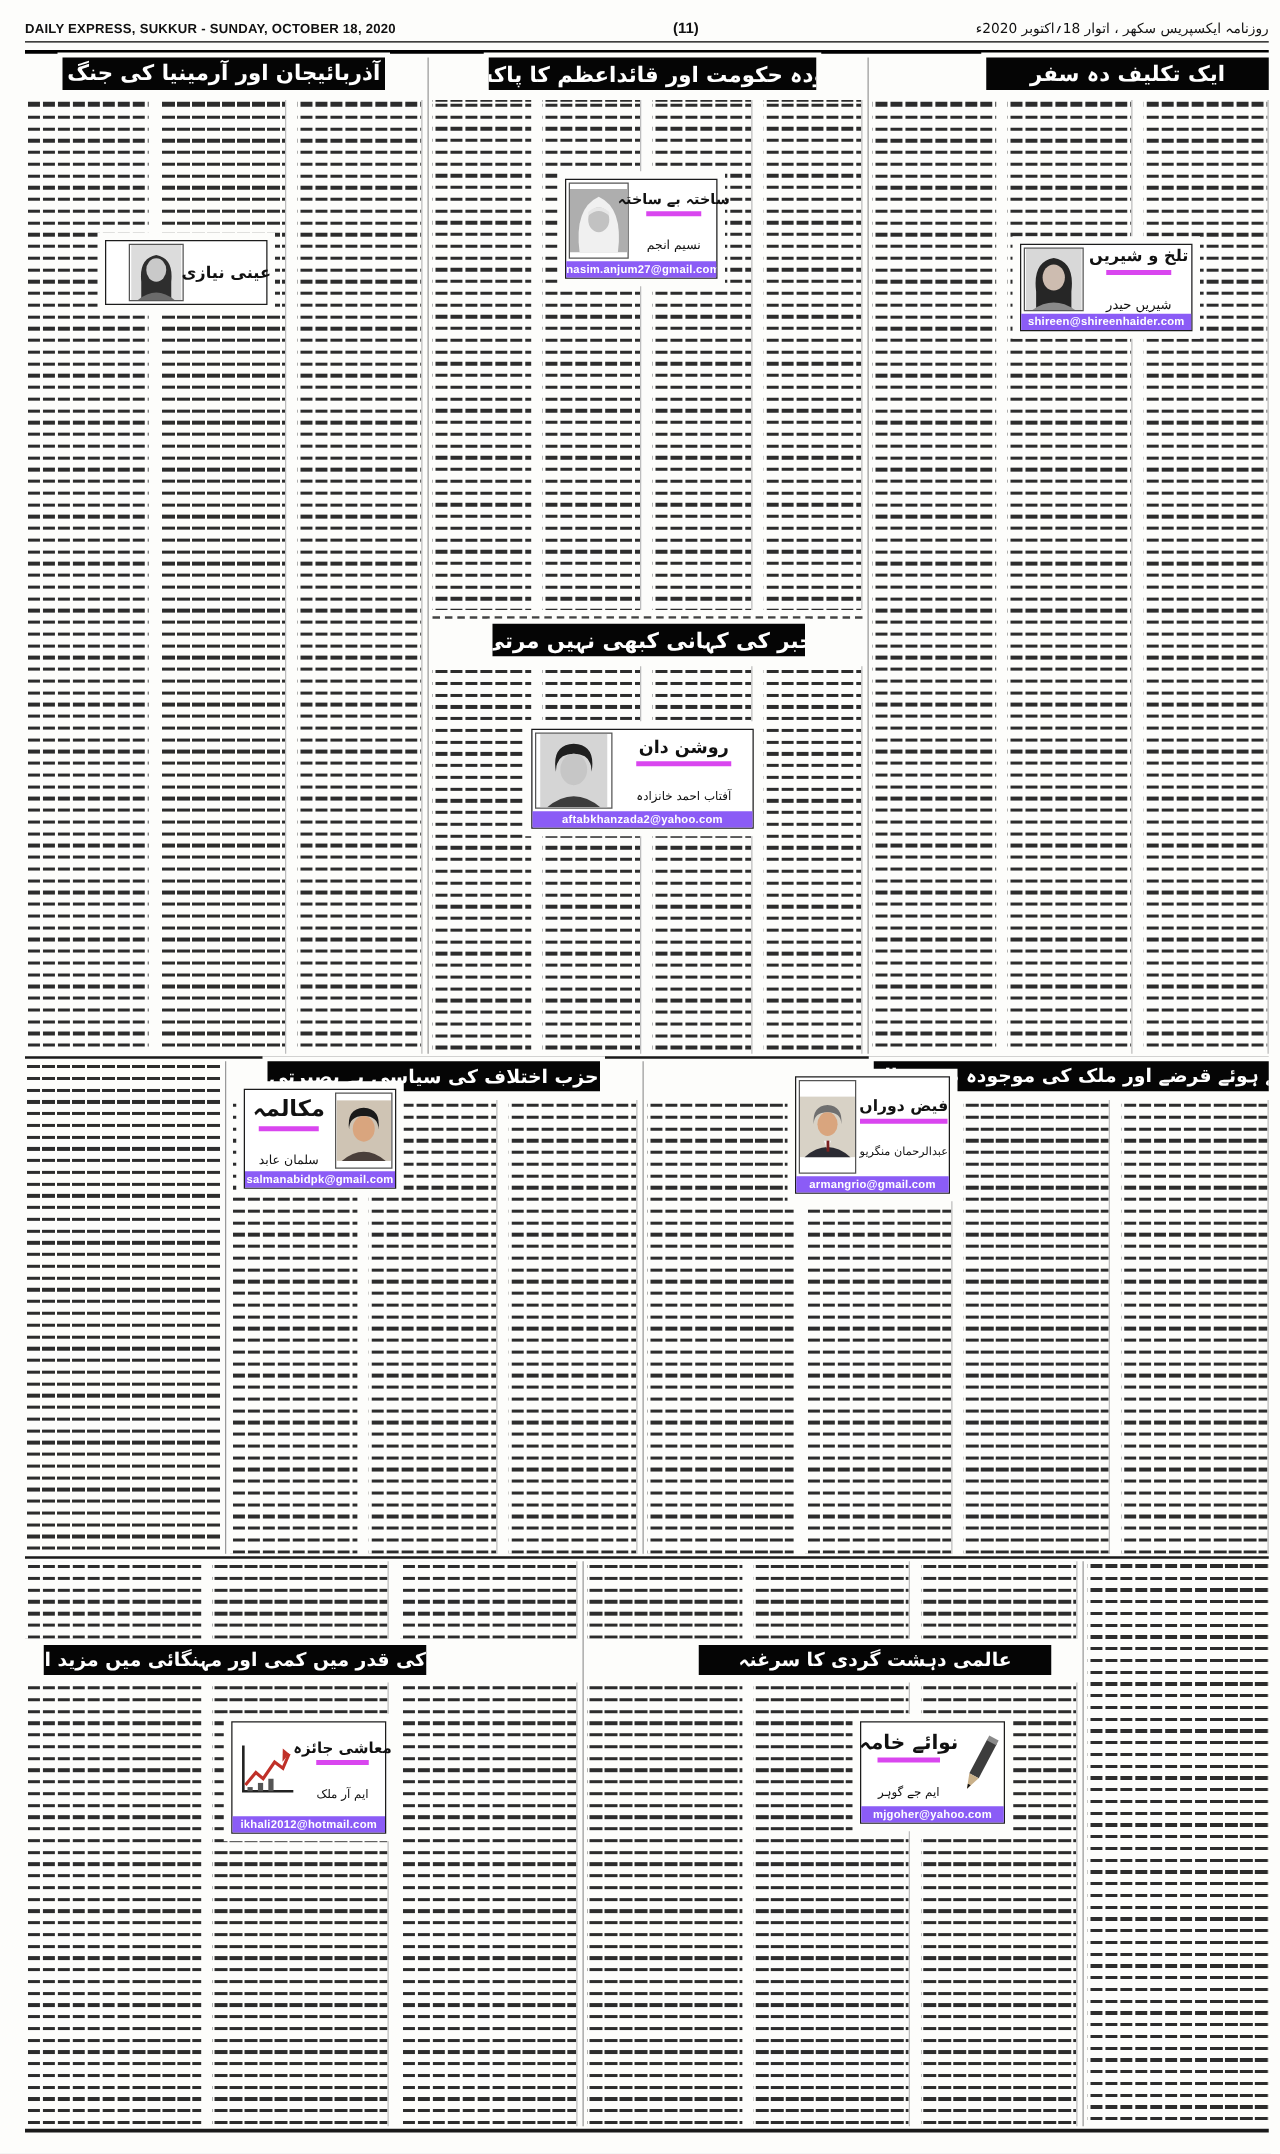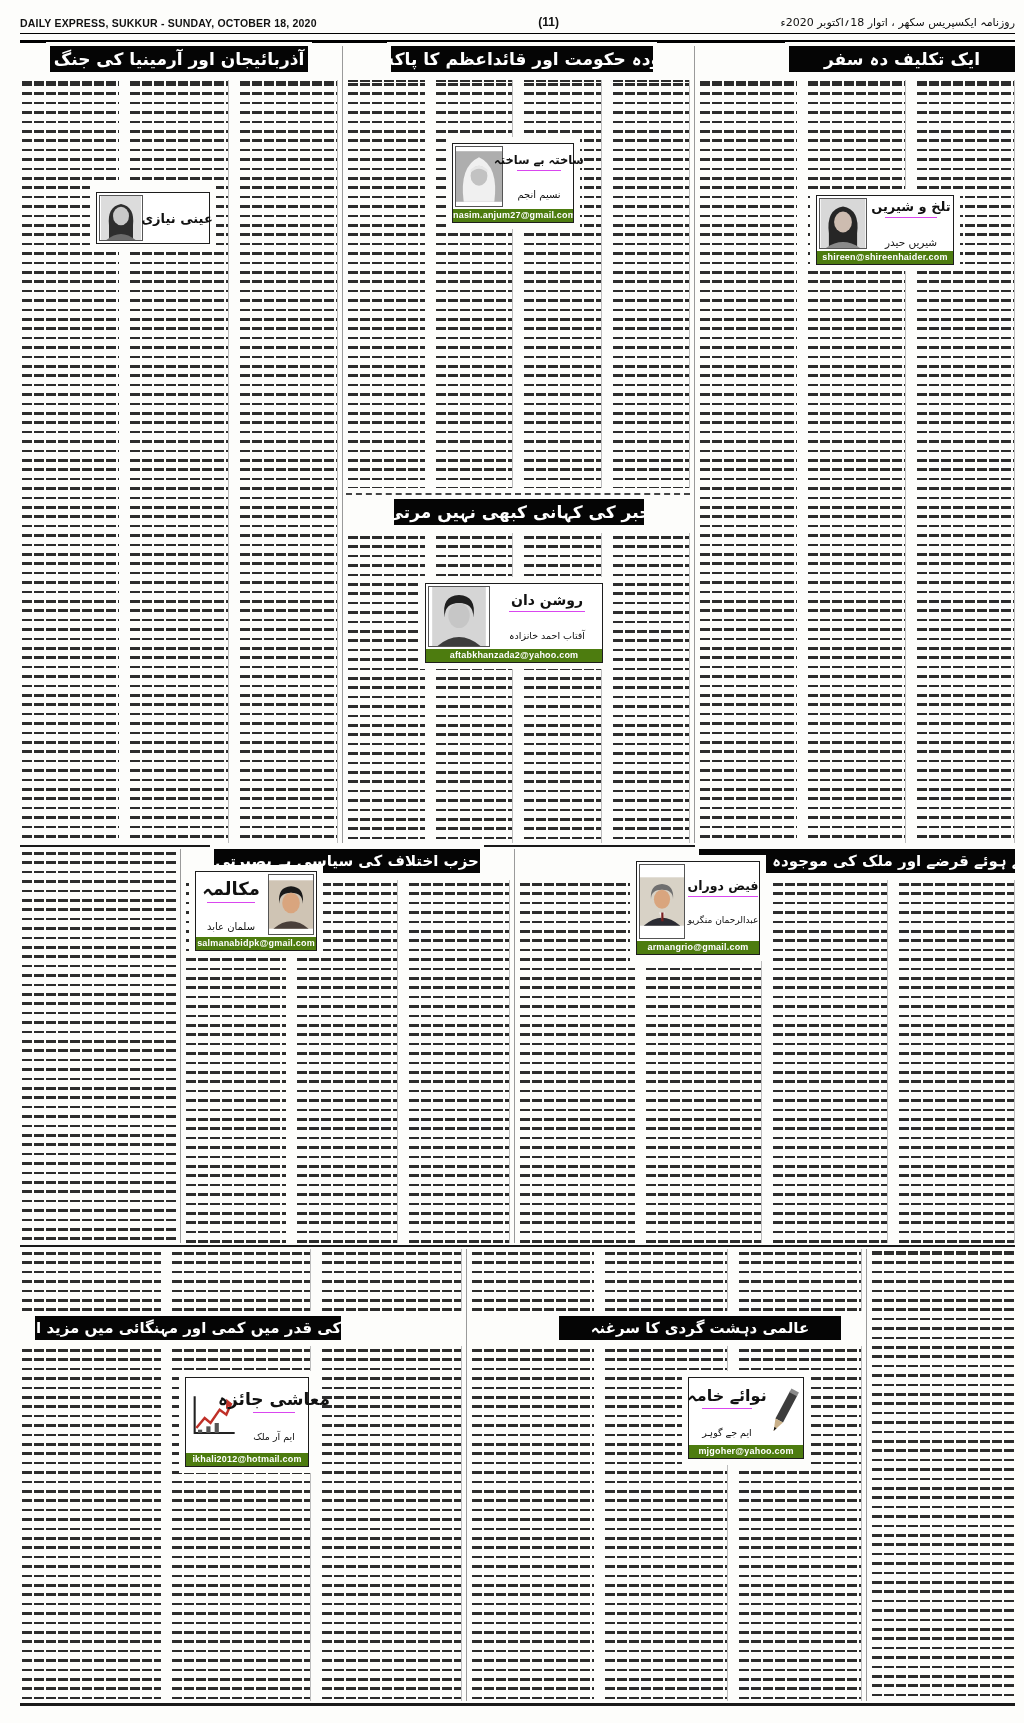--- a/index.html
+++ b/index.html
@@ -55,23 +55,23 @@
   }
   .chip-row{flex:1;display:flex;min-height:0;}
   .chip-row.reverse{flex-direction:row-reverse;}
   .photo{flex:0 0 auto;border:1px solid #555;margin:2px;overflow:hidden;}
   .photo svg{display:block;width:100%;height:100%;}
   .chip-text{
     flex:1;display:flex;flex-direction:column;align-items:center;justify-content:center;
     direction:rtl;padding:1px 2px;min-width:0;
   }
   .col-title{font-weight:bold;white-space:nowrap;}
-  .auth-name{border-top:1px solid #d946ef;margin-top:3px;padding-top:18px;white-space:nowrap;}
+  .auth-name{border-top:4px solid #d946ef;margin-top:3px;padding-top:18px;white-space:nowrap;}
   .email-bar{
-    flex:0 0 auto;background:#4d7c0f;color:#fff;direction:ltr;
+    flex:0 0 auto;background:#8b5cf6;color:#fff;direction:ltr;
     font-family:"Liberation Sans",sans-serif;font-weight:bold;
     font-size:9px;line-height:13px;text-align:center;letter-spacing:.2px;
     white-space:nowrap;overflow:hidden;
   }
 </style>
 </head>
 <body>
 
 <div class="page">
 
@@ -88,21 +88,21 @@
 
     <div class="zone" style="left:0;width:318px;">
       <div class="banner" style="left:30px;width:258px;top:0;">
         <span>آذربائیجان اور آرمینیا کی جنگ</span>
       </div>
       <div class="cols" style="top:34px;bottom:0;left:0;right:0;">
         <div class="col"></div>
         <div class="col"></div>
         <div class="col"></div>
       </div>
-      <div class="chip" style="left:76px;top:146px;width:112px;height:50px;">
+      <div class="chip" style="left:64px;top:146px;width:112px;height:50px;padding-left:16px;">
         <div class="chip-row">
           <div class="photo" style="width:42px;">
             <svg viewBox="0 0 60 66">
                 <rect width="60" height="66" fill="#dcdcdc"></rect>
                 <path d="M12 44 Q9 16 30 12 Q51 16 48 44 L48 66 L12 66 Z" fill="#2e2e2e"></path>
                 <ellipse cx="30" cy="30" rx="12" ry="14" fill="#c9c9c9"></ellipse>
                 <path d="M8 66 Q30 48 52 66 Z" fill="#6b6b6b"></path>
               </svg>
           </div>
           <div class="chip-text">
@@ -297,21 +297,21 @@
                 <rect width="60" height="54" fill="#ffffff"></rect>
                 <path d="M8 4 L8 48 L56 48" stroke="#222" stroke-width="2.5" fill="none"></path>
                 <polyline points="10,42 20,30 27,36 38,20 46,26 52,12" stroke="#c03028" stroke-width="3" fill="none"></polyline>
                 <path d="M52 12 L44 12 L52 22 Z" fill="#c03028" transform="rotate(40 52 12)"></path>
                 <rect x="12" y="44" width="5" height="4" fill="#555"></rect>
                 <rect x="22" y="40" width="5" height="8" fill="#555"></rect>
                 <rect x="32" y="36" width="5" height="12" fill="#555"></rect>
               </svg>
           </div>
           <div class="chip-text">
-            <div class="col-title" style="font-size:17px;">معاشی جائزہ</div>
+            <div class="col-title" style="font-size:12px;">معاشی جائزہ</div>
             <div class="auth-name" style="font-size:9.5px;">ایم آر ملک</div>
           </div>
         </div>
         <div class="email-bar">ikhali2012@hotmail.com</div>
       </div>
     </div>
 
     <div class="zone" style="left:450px;width:392px;">
       <div class="cols" style="top:0;height:62px;left:0;right:0;">
         <div class="col"></div>

